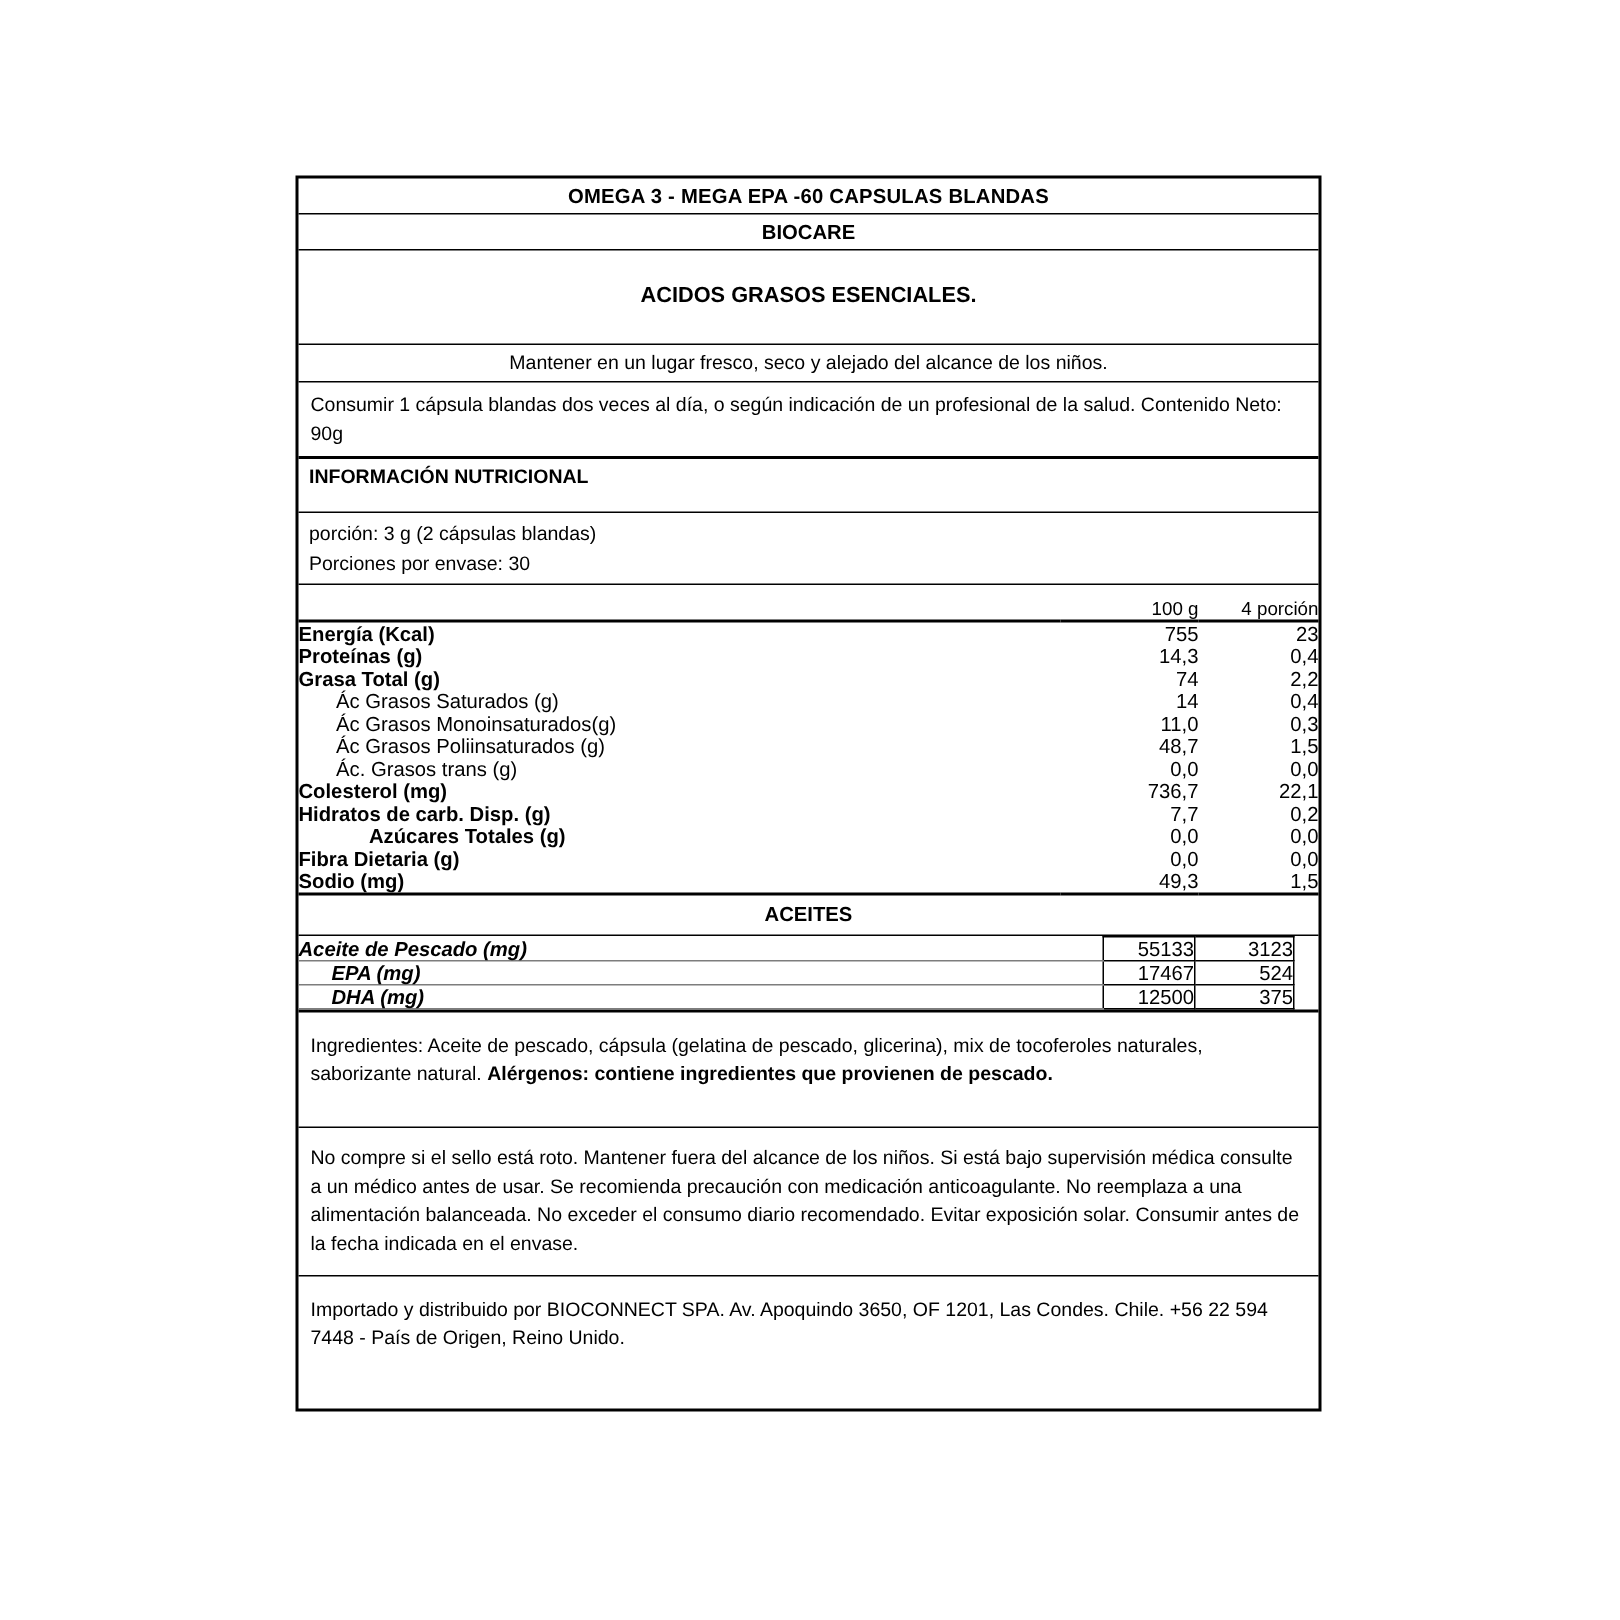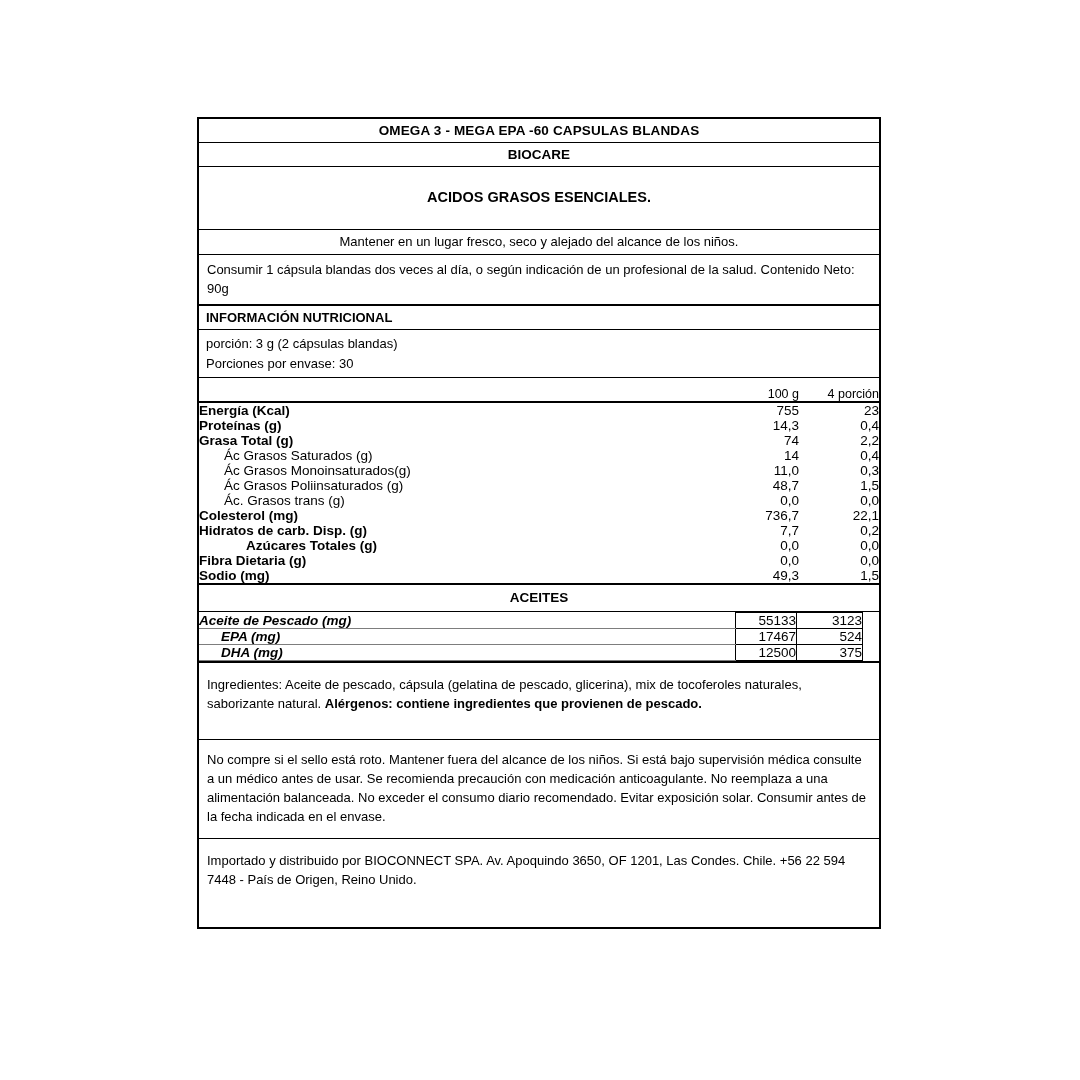--- a/index.html
+++ b/index.html
@@ -87,21 +87,21 @@
   }
   .para-pad3 {
     padding: 12px 8px 38px 8px;
   }
 
   .strongtext { font-weight: bold; }
 
   .section-title {
     font-size: 13px;
     font-weight: bold;
-    padding: 4px 8px 4px 7px;
+    padding: 4px 8px 16px 7px;
   }
 
   .serving {
     font-size: 13px;
     line-height: 19.5px;
     padding: 4px 8px 4px 7px;
   }
 
   
   .nuttable {

